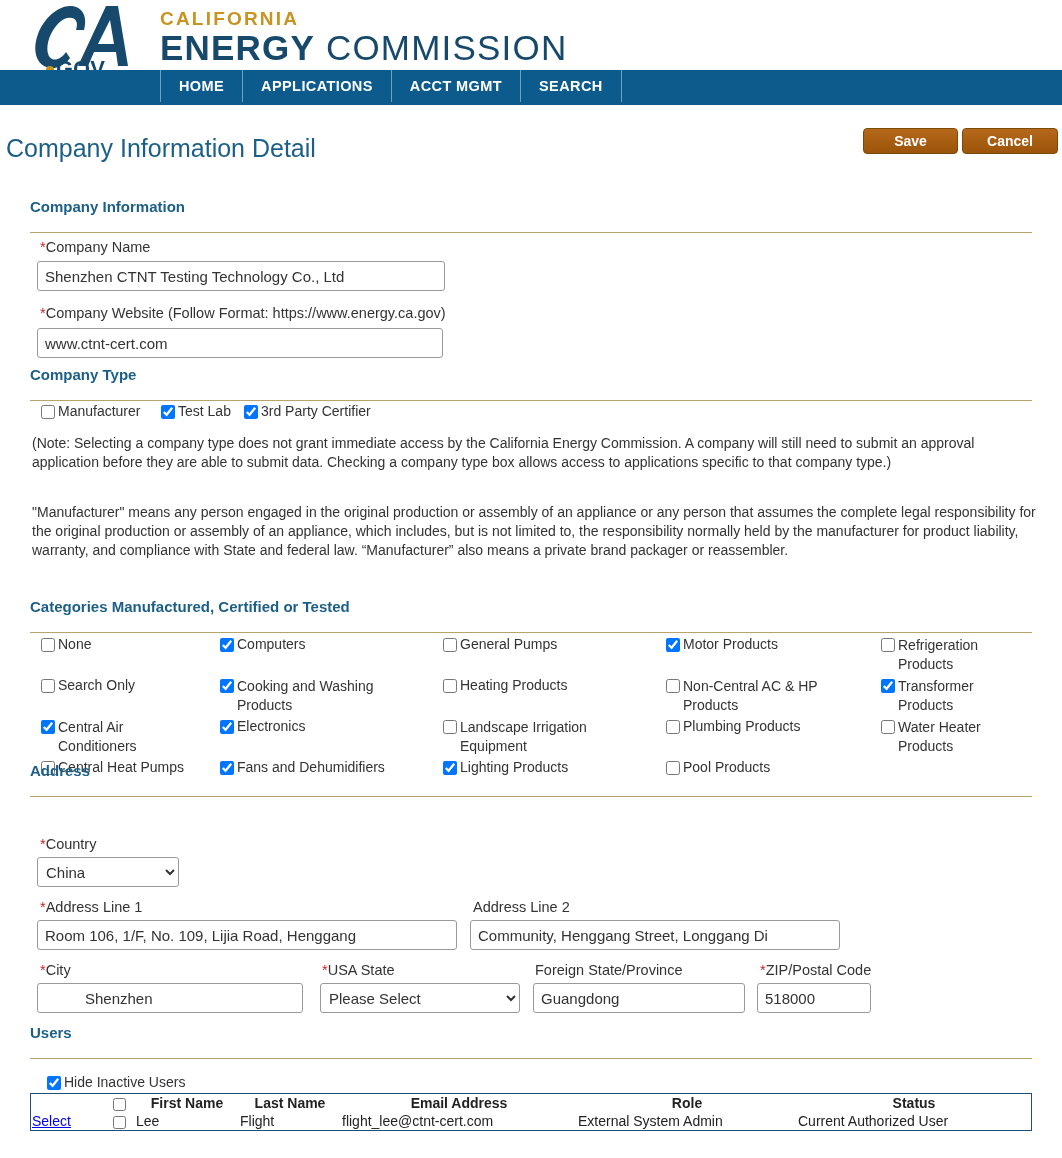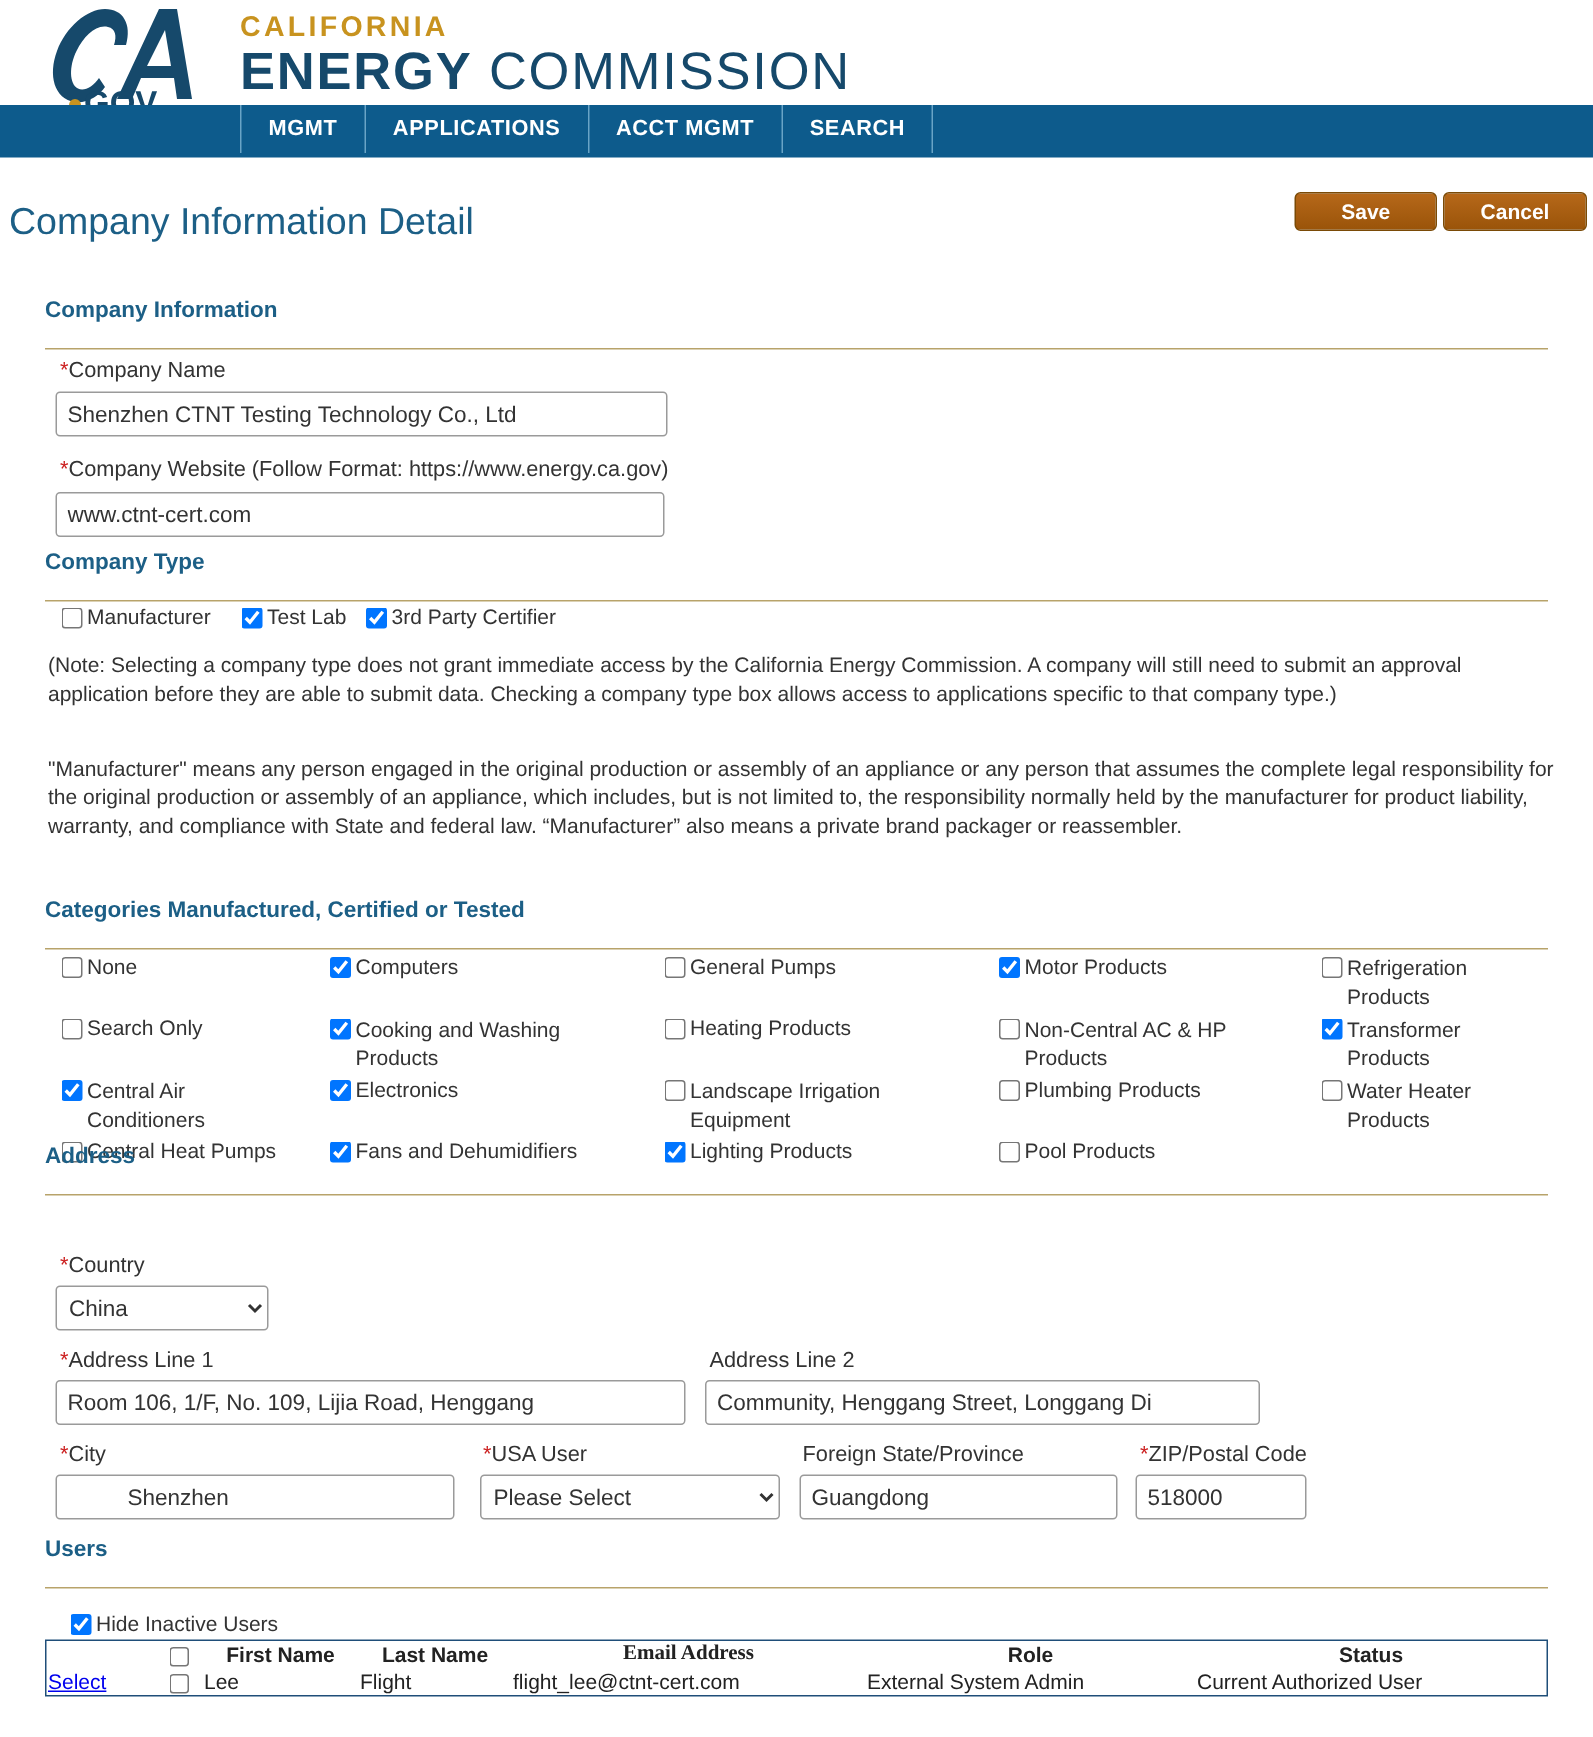--- a/index.html
+++ b/index.html
@@ -166,21 +166,21 @@
   </div>
   <div class="cec-title">
     <div class="line1">CALIFORNIA</div>
     <div class="line2">
       <span>ENERGY</span><span class="thin"> COMMISSION</span>
     </div>
   </div>
 
   <div class="navbar">
     <div class="navbar-inner">
-      <div class="nav-item">MGMT</div>
+      <div class="nav-item">HOME</div>
       <div class="nav-item">APPLICATIONS</div>
       <div class="nav-item">ACCT MGMT</div>
       <div class="nav-item">SEARCH</div>
     </div>
   </div>
   <div class="nav-underline"></div>
 </div>
 
 <div class="page-title">Company Information Detail</div>
 <div class="btn btn-save">Save</div>
@@ -262,21 +262,21 @@
 
 <div class="lbl" style="left:40px; top:899px;"><span class="req">*</span><span>Address Line 1</span></div>
 <input type="text" class="fld" style="left: 37px; top: 920px; width: 420px;" value="Room 106, 1/F, No. 109, Lijia Road, Henggang">
 
 <div class="lbl" style="left:473px; top:899px;">Address Line 2</div>
 <input type="text" class="fld" style="left: 470px; top: 920px; width: 370px;" value="Community, Henggang Street, Longgang Di">
 
 <div class="lbl" style="left:40px; top:962px;"><span class="req">*</span><span>City</span></div>
 <input type="text" class="fld" style="left: 37px; top: 983px; width: 266px; padding-left: 47px;" value="Shenzhen">
 
-<div class="lbl" style="left:322px; top:962px;"><span class="req">*</span><span>USA User</span></div>
+<div class="lbl" style="left:322px; top:962px;"><span class="req">*</span><span>USA State</span></div>
 <select class="fld" style="left:320px; top:983px; width:200px;">
   <option>Please Select</option>
 </select>
 
 <div class="lbl" style="left:535px; top:962px;">Foreign State/Province</div>
 <input type="text" class="fld" style="left: 533px; top: 983px; width: 212px;" value="Guangdong">
 
 <div class="lbl" style="left:760px; top:962px;"><span class="req">*</span><span>ZIP/Postal Code</span></div>
 <input type="text" class="fld" style="left: 757px; top: 983px; width: 114px;" value="518000">
 
@@ -288,21 +288,21 @@
 <div class="tbl-wrap">
   <table>
     <thead>
       <tr>
         <th style="width:72px;"></th>
         <th style="width:32px; text-align:center;">
           <input type="checkbox" style="margin: 0px; vertical-align: middle;">
         </th>
         <th style="width:104px;">First Name</th>
         <th style="width:102px;">Last Name</th>
-        <th style="width:236px;font-family:Liberation Serif, serif;">Email Address</th>
+        <th style="width:236px;">Email Address</th>
         <th style="width:220px;">Role</th>
         <th>Status</th>
       </tr>
     </thead>
     <tbody>
       <tr>
         <td class="sel"><a href="#">Select</a></td>
         <td style="text-align:center;"><input type="checkbox" style="margin: 0px; vertical-align: middle;"></td>
         <td>Lee</td>
         <td>Flight</td>

